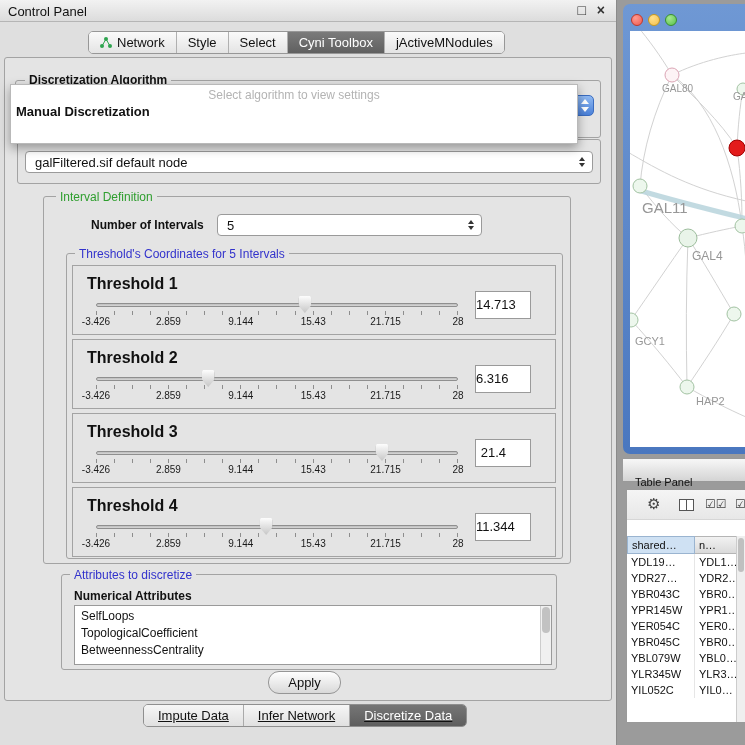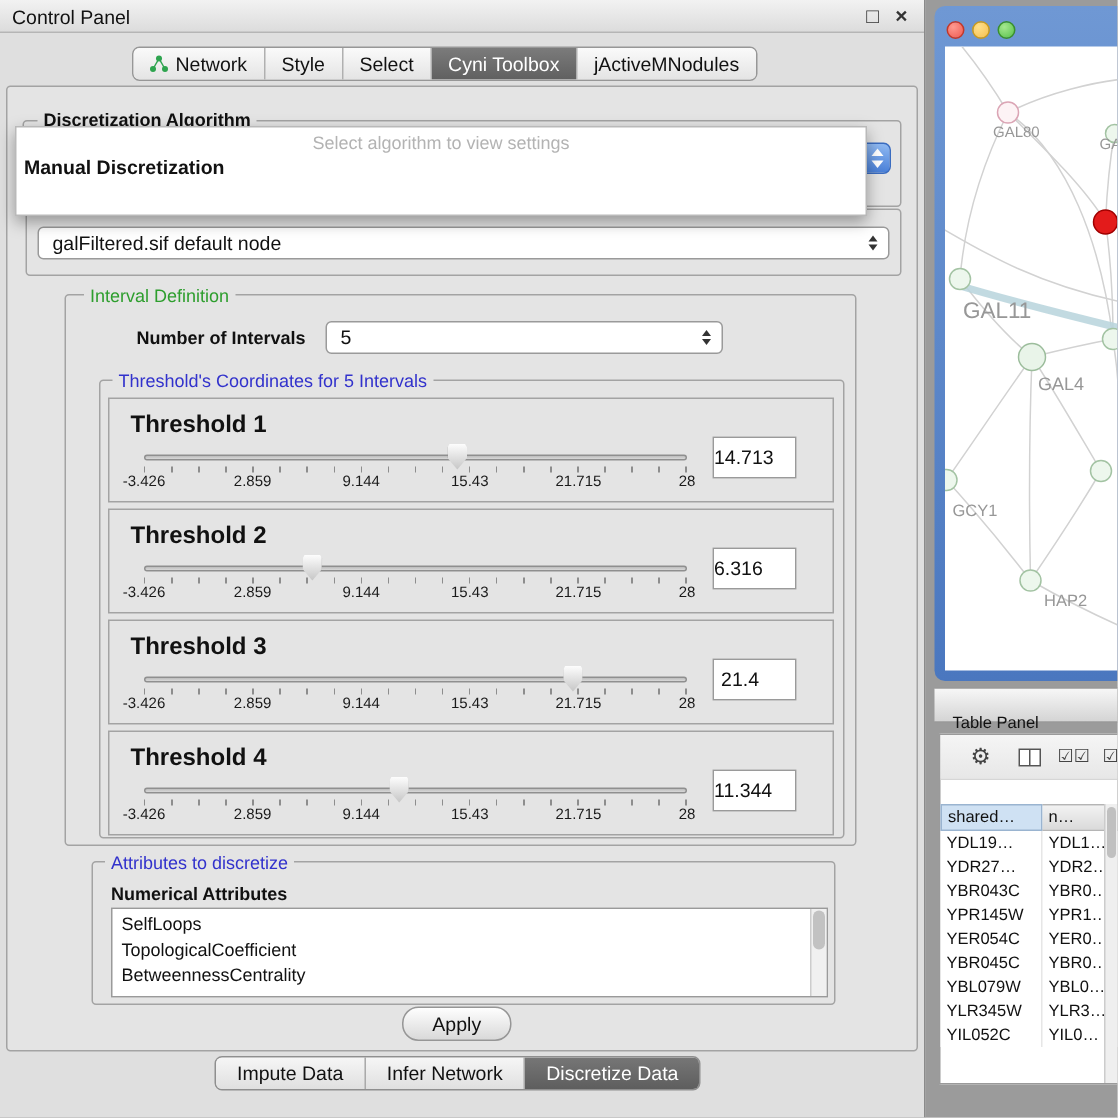--- a/index.html
+++ b/index.html
@@ -60,21 +60,21 @@
 
   
   .attr-title{position:absolute;left:12px;top:14px;font-weight:bold;font-size:12px;}
   .attr-list{position:absolute;left:12px;top:30px;width:478px;height:60px;background:#fff;border:1px solid #9a9a9a;overflow:hidden;padding-top:2px;}
   .attr-item{font-size:12px;height:17px;padding-left:6px;line-height:17px;white-space:nowrap;}
   .attr-scroll{position:absolute;right:0;top:0;bottom:0;width:11px;background:#f0f0f0;border-left:1px solid #ccc;}
   .attr-scroll .vthumb{position:absolute;left:1px;right:1px;top:1px;height:26px;background:#c2c2c2;border-radius:5px;}
 
   .apply{position:absolute;left:263px;top:613px;width:73px;height:23px;border:1px solid #969696;border-radius:11px;background:linear-gradient(#fefefe,#d9d9d9);font-size:13px;text-align:center;line-height:21px;}
 
-  .btabs{position:absolute;left:143px;top:704px;height:23px;display:flex;border:1px solid #8f8f8f;border-radius:5px;overflow:hidden;}
+  .btabs{position:absolute;left:143px;top:704px;height:23px;display:flex;border:1px solid #8f8f8f;border-radius:5px;overflow:hidden;text-decoration:underline;}
   .btab{padding:0 14px;font-size:13px;line-height:21px;background:linear-gradient(#f6f6f6,#e0e0e0);border-left:1px solid #aaa;white-space:nowrap;}
   .btab:first-child{border-left:none;}
   .btab.active{background:linear-gradient(#767676,#5e5e5e);color:#fff;}
 
   
   .netwin{position:absolute;left:623px;top:4px;width:122px;height:450px;background:linear-gradient(#6f98d4,#4a77bf);border-radius:7px 0 0 7px;}
   .tl{position:absolute;top:10px;width:12px;height:12px;border-radius:50%;}
   .tl.red{left:8px;background:radial-gradient(circle at 35% 30%,#ff9a90,#ee5a50);border:1px solid #c0392b;}
   .tl.yellow{left:25px;background:radial-gradient(circle at 35% 30%,#ffe08a,#f5bf4f);border:1px solid #c99a1e;}
   .tl.green{left:42px;background:radial-gradient(circle at 35% 30%,#a5e88f,#57c04a);border:1px solid #3a8f2e;}

